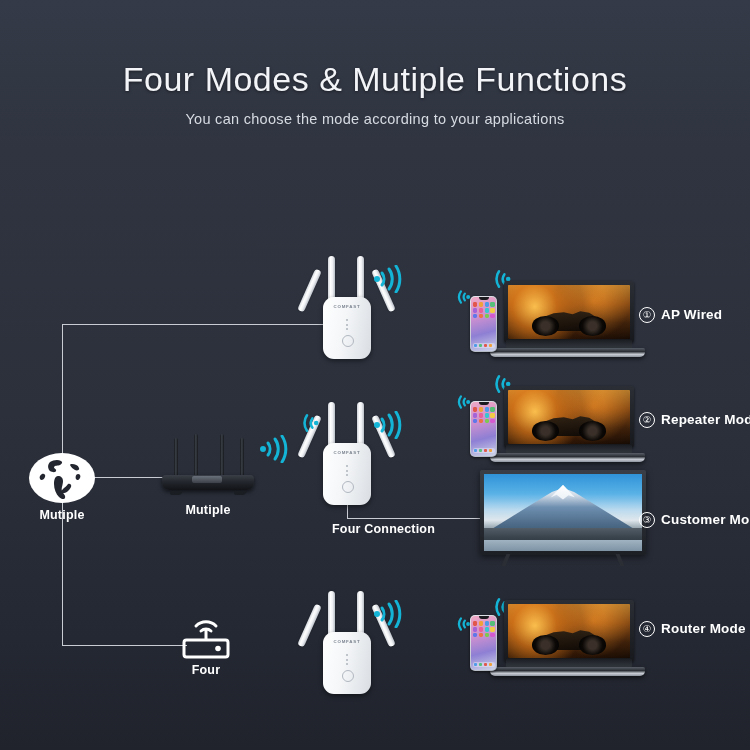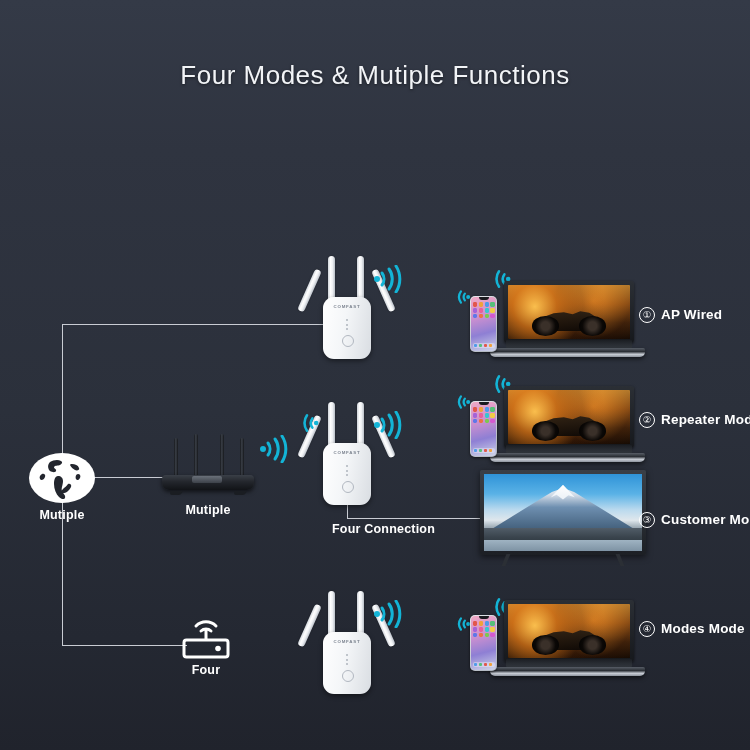--- a/index.html
+++ b/index.html
@@ -11,21 +11,21 @@
   }
   #stage{
     position:relative;width:750px;height:750px;
     background:linear-gradient(180deg,#343a47 0%,#2f3440 20%,#2b303b 55%,#242832 85%,#20232c 100%);
     overflow:hidden;
   }
 
   
   .header{position:absolute;left:0;top:60px;width:750px;text-align:center;}
   .title{
-    font-size:26px;color:#f2f4f7;letter-spacing:.5px;font-weight:400;
+    font-size:34px;color:#f2f4f7;letter-spacing:.5px;font-weight:400;
     text-shadow:0 1px 3px rgba(0,0,0,.5);
   }
   .subtitle{
     margin-top:12px;font-size:14.5px;color:#d7dbe2;letter-spacing:.3px;font-weight:400;
   }
 
   
   .line{position:absolute;background:#c9ccd3;}
   .line.h{height:1px;}
   .line.v{width:1px;}
@@ -175,20 +175,21 @@
   .fuji .lake{position:absolute;left:0;bottom:0;width:100%;height:14%;
     background:linear-gradient(180deg,#9fb3c2,#7e93a4);}
 </style>
 </head>
 <body>
 
 <div id="stage">
 
   <div class="header">
     <div class="title">Four Modes &amp; Mutiple Functions</div>
+    <div class="subtitle">You can choose the mode according to your applications</div>
   </div>
 
   <div class="line v" style="left:62px;top:324px;height:322px;"></div>
   <div class="line h" style="left:62px;top:324px;width:262px;"></div>
   <div class="line h" style="left:90px;top:477px;width:76px;"></div>
   <div class="line h" style="left:62px;top:645px;width:125px;"></div>
   <div class="line h" style="left:347px;top:518px;width:133px;"></div>
   <div class="line v" style="left:347px;top:498px;height:21px;"></div>
 
   <div class="globe" style="left:28px;top:452px;">
@@ -505,16 +506,16 @@
         <div class="dock">
           <i style="left:1.5px;background:#4f9bea"></i>
             <i style="left:6px;background:#56c07a"></i>
           <i style="left:11px;background:#e2574c"></i>
             <i style="left:16px;background:#f0a23a"></i>
         </div>
       </div>
     </div>
   </div>
   <div class="mode-lbl" style="left:639px;top:621px;">
-    <span class="num">④</span><span>Modes Mode</span>
+    <span class="num">④</span><span>Router Mode</span>
   </div>
 
 </div>
 
 </body></html>

